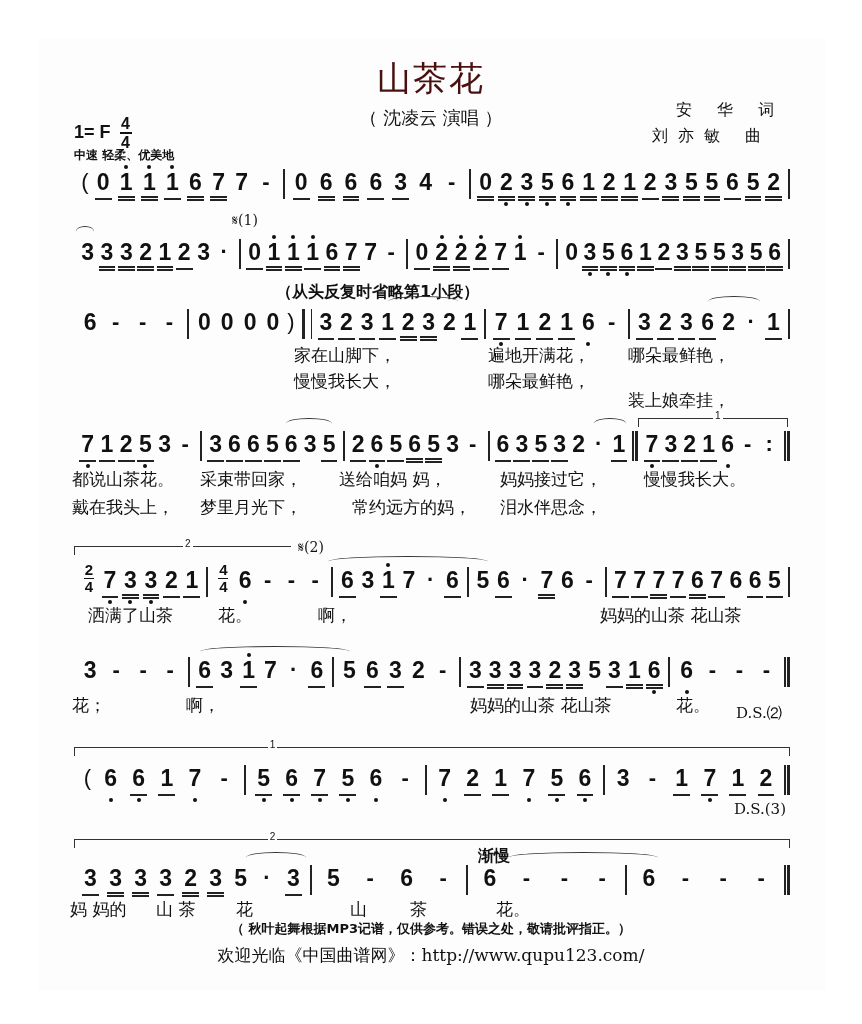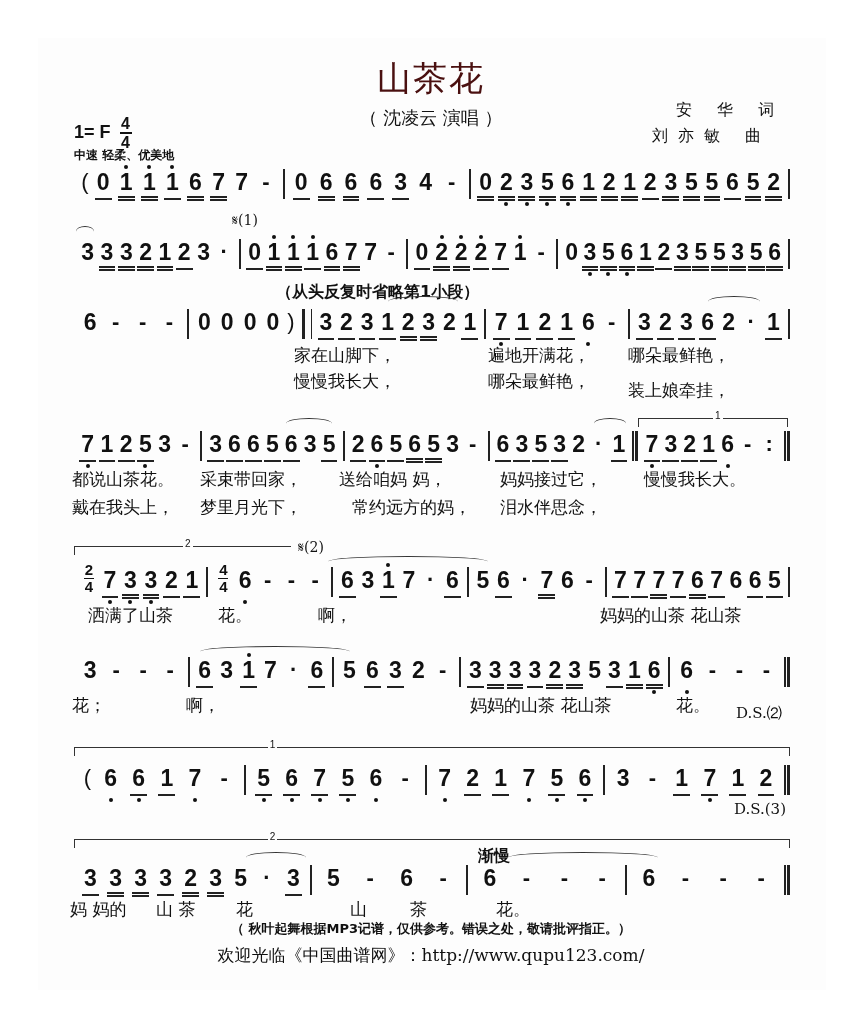--- a/index.html
+++ b/index.html
@@ -198,21 +198,21 @@
       <span class="dash">·</span>
       <span class="tok u1">1</span>
     </div>
     <div class="bl"></div>
   </div>
 <div class="lyr" style="left:294px;top:344px;">家在山脚下，</div>
 <div class="lyr" style="left:488px;top:344px;">遍地开满花，</div>
 <div class="lyr" style="left:628px;top:344px;">哪朵最鲜艳，</div>
 <div class="lyr" style="left:294px;top:370px;">慢慢我长大，</div>
 <div class="lyr" style="left:488px;top:370px;">哪朵最鲜艳，</div>
-<div class="lyr" style="left:628px;top:379px;">装上娘牵挂，</div>
+<div class="lyr" style="left:628px;top:389px;">装上娘牵挂，</div>
 
 <div class="volta l r" style="left:638px;top:418px;width:148px;">
     <span>1</span>
   </div>
 <div class="row" id="row3" style="top:424px;">
     <div class="m">
       <span class="tok u1 lo">7<span class="ld"></span></span>
       <span class="tok u1">1</span>
       <span class="tok u1">2</span>
       <span class="tok u1 lo">5<span class="ld"></span></span>

